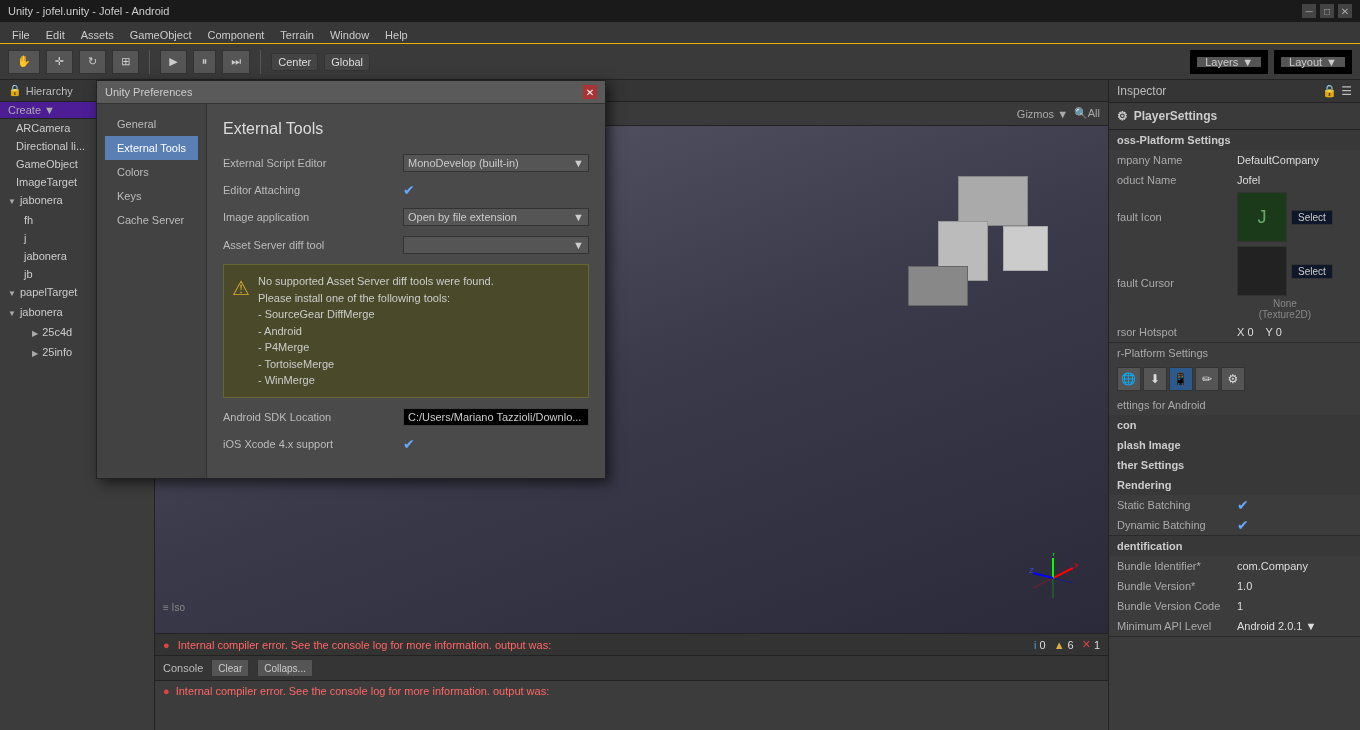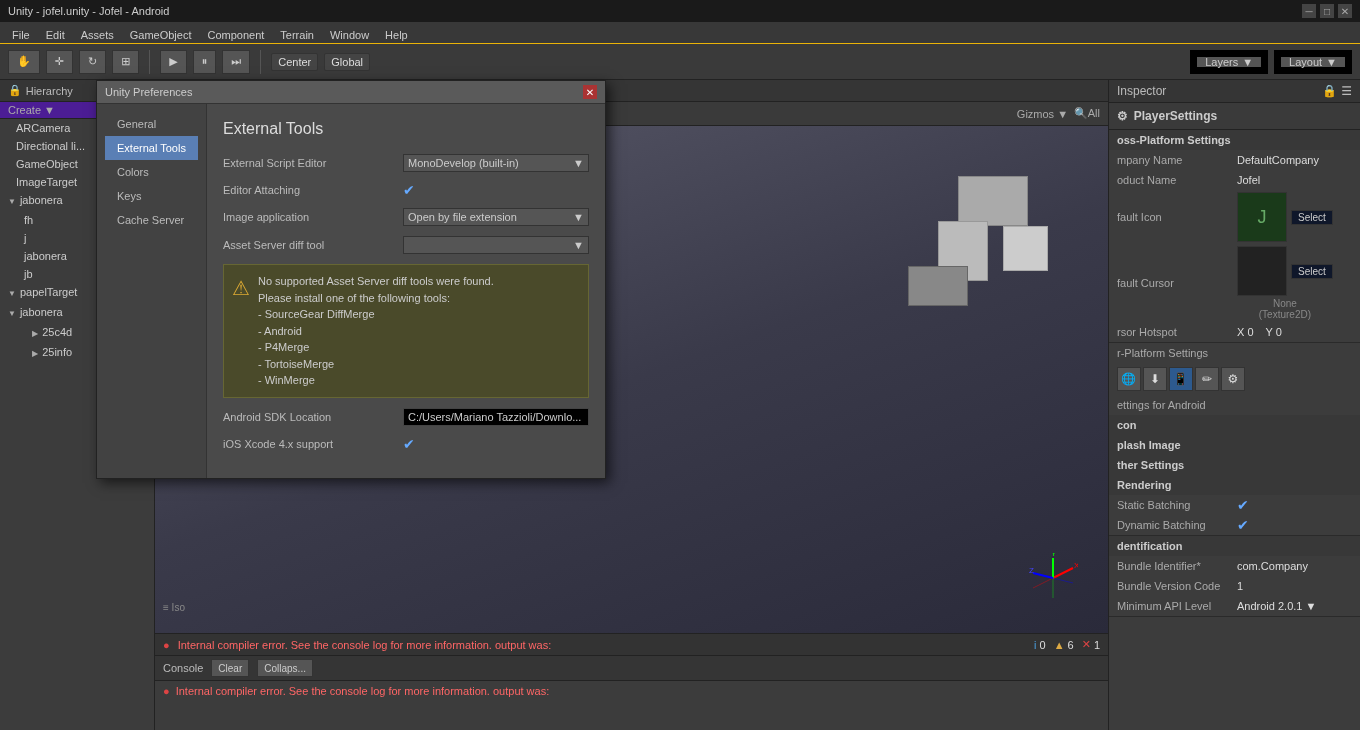--- a/index.html
+++ b/index.html
@@ -394,20 +394,24 @@
 
     <div class="inspector-section">
       <div class="inspector-section-header">
         <span>dentification</span>
       </div>
       <div class="inspector-row">
         <span class="inspector-label">Bundle Identifier*</span>
         <span class="inspector-value">com.Company</span>
       </div>
       <div class="inspector-row">
+        <span class="inspector-label">Bundle Version*</span>
+        <span class="inspector-value">1.0</span>
+      </div>
+      <div class="inspector-row">
         <span class="inspector-label">Bundle Version Code</span>
         <span class="inspector-value">1</span>
       </div>
       <div class="inspector-row">
         <span class="inspector-label">Minimum API Level</span>
         <span class="inspector-value" style="cursor:pointer;">Android 2.0.1 ▼</span>
       </div>
     </div>
   </div>
 

